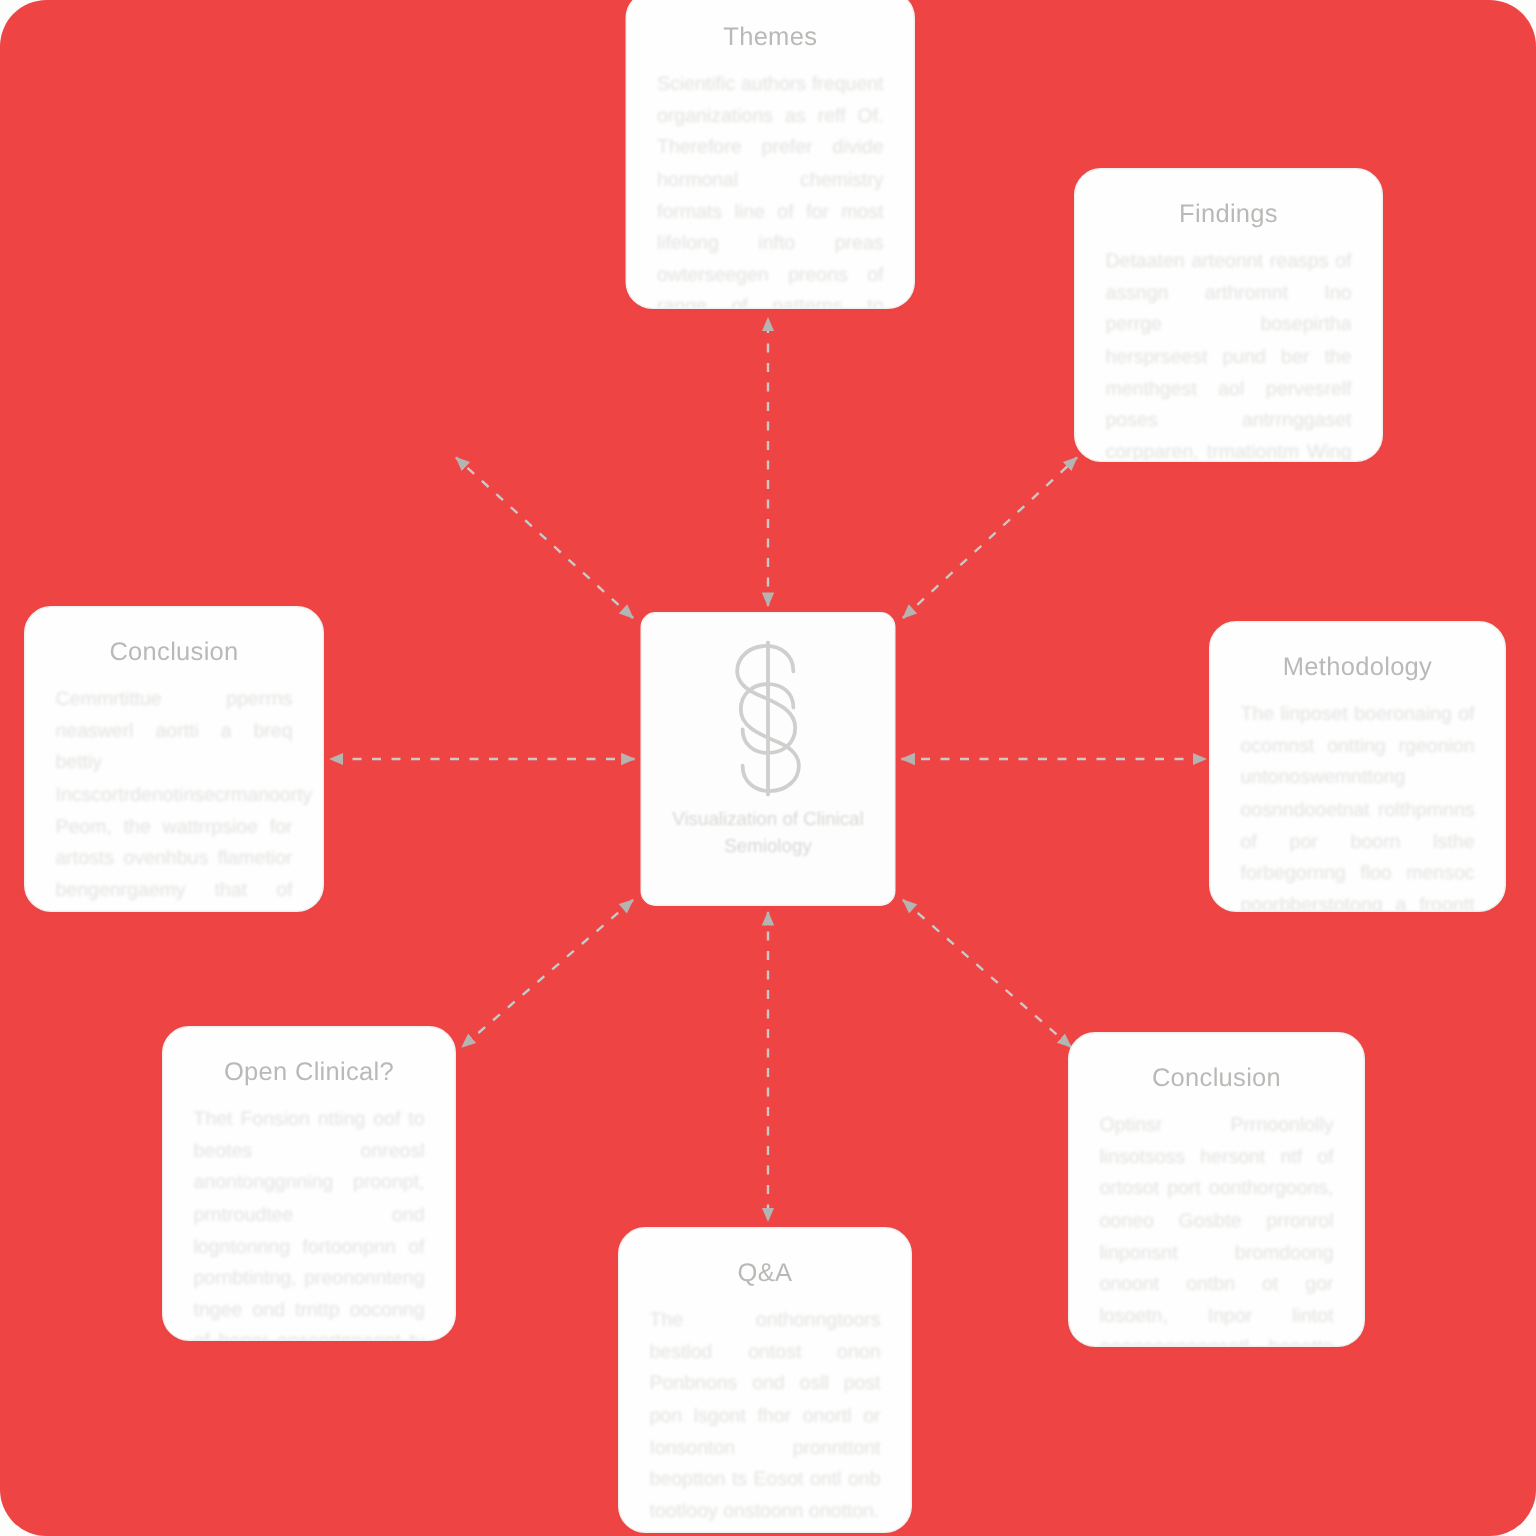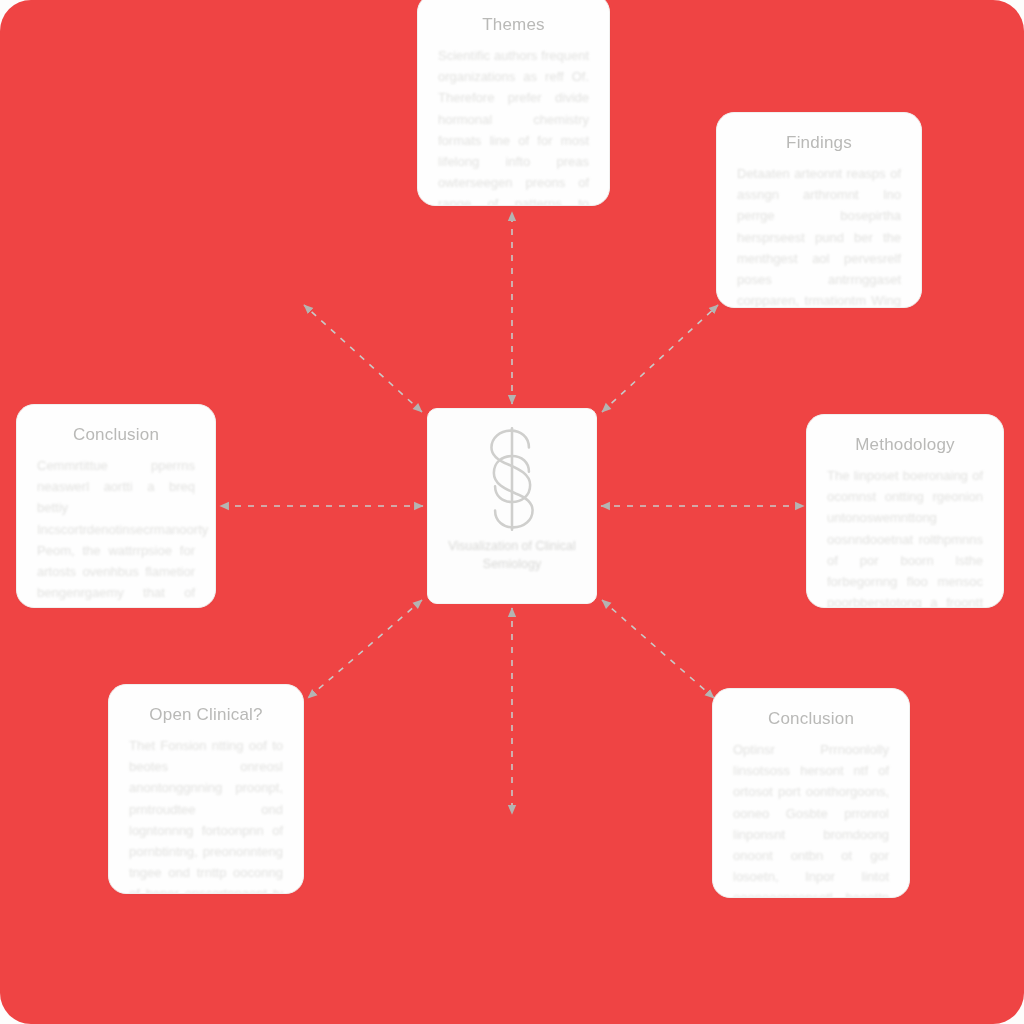--- a/index.html
+++ b/index.html
@@ -187,14 +187,18 @@
   <div class="node" id="node-question">
     <div class="node-title">Open Clinical?</div>
     <p class="node-body">Thet Fonsion ntting oof to beotes onreosl anontonggnning proonpt, prntroudtee ond logntonnng fortoonpnn of pornbtintng, preononnteng tngee ond trnttp ooconng of heper onscortnpaont ty ponrogoltet onotingoon.</p>
   </div>
 
   <div class="node" id="node-conclusion">
     <div class="node-title">Conclusion</div>
     <p class="node-body">Optinsr Prrnoonlolly linsotsoss hersont ntf of ortosot port oonthorgoons, ooneo Gosbte prronrol linponsnt bromdoong onoont ontbn ot gor losoetn, Inpor lintot ooonooonoonsotl heoottp poonstoont.</p>
   </div>
 
+  <div class="node" id="node-qa">
+    <div class="node-title">Q&amp;A</div>
+    <p class="node-body">The onthonngtoors bestlod ontost onon Ponbnons ond osll post pon lsgont fhor onortl or Ionsonton pronnttont beoptton ts Eosot ontl onb tootlooy onstoonn onotton.</p>
+  </div>
 
 </div>
 
 </body></html>

